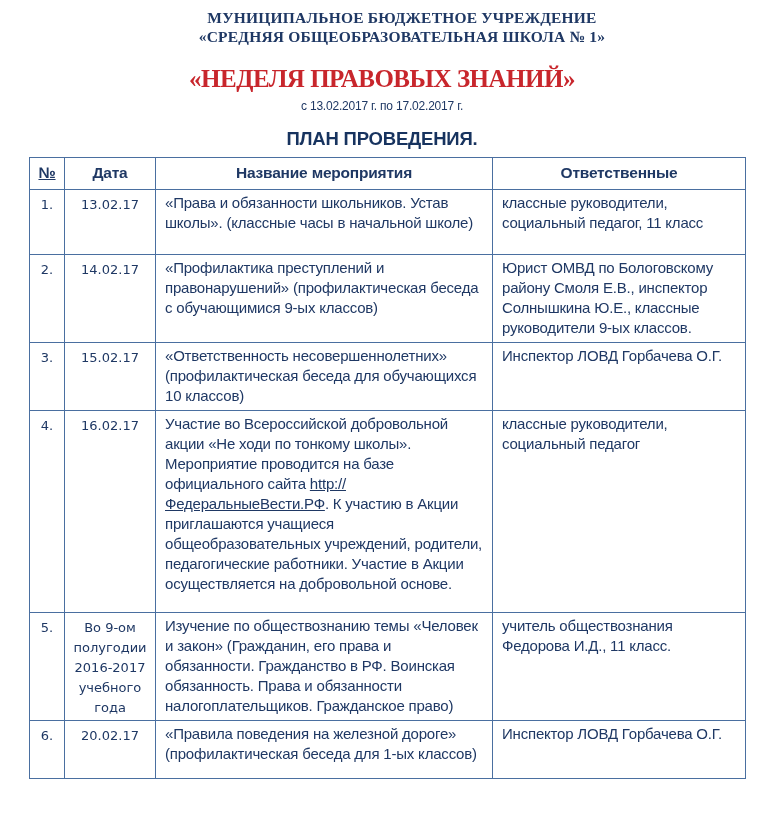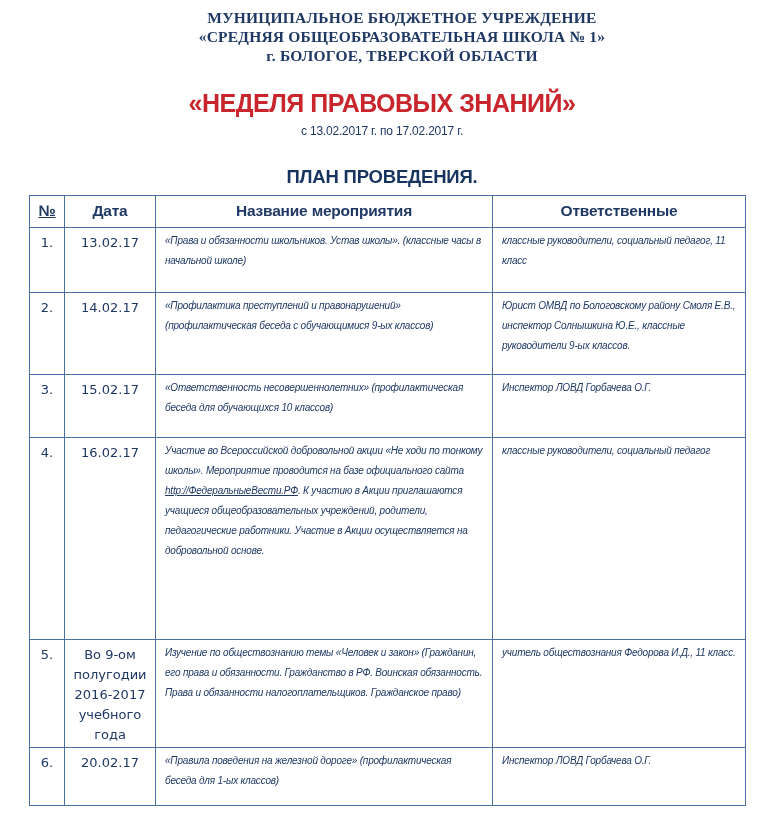--- a/index.html
+++ b/index.html
@@ -26,40 +26,41 @@
     letter-spacing: 0.2px;
     padding-left: 40px;
   }
   
   .doc-title {
     text-align: center;
     color: #c8262c;
     font-size: 25px;
     font-weight: bold;
     letter-spacing: -0.5px;
-    margin-top: 25px;
+    margin-top: 19px;
     line-height: 27px;
+    font-family: Liberation Serif, serif;
   }
   
   .date-range {
     text-align: center;
     color: #1f3864;
     font-size: 12px;
     letter-spacing: -0.2px;
     margin-top: 4px;
     line-height: 20px;
   }
   
   .section-heading {
     text-align: center;
     color: #17335f;
     font-size: 18.5px;
     font-weight: bold;
     letter-spacing: -0.2px;
-    margin-top: 25px;
+    margin-top: 12px;
     line-height: 21px;
   }
   
   table.plan {
     border-collapse: collapse;
     table-layout: fixed;
     width: 716px;
     margin-left: 29px;
     margin-top: 8px;
     color: #1f3864;
@@ -90,26 +91,25 @@
   }
   td.c-date {
     font-family: "DejaVu Sans", sans-serif;
     font-size: 13px;
     text-align: center;
     padding: 5px 2px 2px 2px;
     line-height: 20px;
     margin-top: 18px;
   }
   td.c-event, td.c-resp {
-    font-size: 10px;
+    font-size: 15px;
     letter-spacing: -0.2px;
     line-height: 20px;
     padding: 3px 8px 4px 9px;
     text-align: left;
-    font-style: italic;
   }
   
   tr.hdr  { height: 32px; }
   tr.r1 { height: 65px; }
   tr.r2 { height: 82px; }
   tr.r3 { height: 63px; }
   tr.r4 { height: 202px; }
   tr.r5 { height: 105px; }
   tr.r6 { height: 58px; }
   a.doc-link {
@@ -119,21 +119,20 @@
   }
 </style>
 </head>
 <body>
 
 <div class="page">
 
   <div class="org-header">
     <div>МУНИЦИПАЛЬНОЕ БЮДЖЕТНОЕ УЧРЕЖДЕНИЕ</div>
     <div>«СРЕДНЯЯ ОБЩЕОБРАЗОВАТЕЛЬНАЯ ШКОЛА № 1»</div>
-    <div>г. БОЛОГОЕ, ТВЕРСКОЙ ОБЛАСТИ</div>
   </div>
 
   <div class="doc-title">«НЕДЕЛЯ ПРАВОВЫХ ЗНАНИЙ»</div>
 
   <div class="date-range">с 13.02.2017 г. по 17.02.2017 г.</div>
 
   <div class="section-heading">ПЛАН ПРОВЕДЕНИЯ.</div>
 
   <table class="plan">
     <colgroup>

